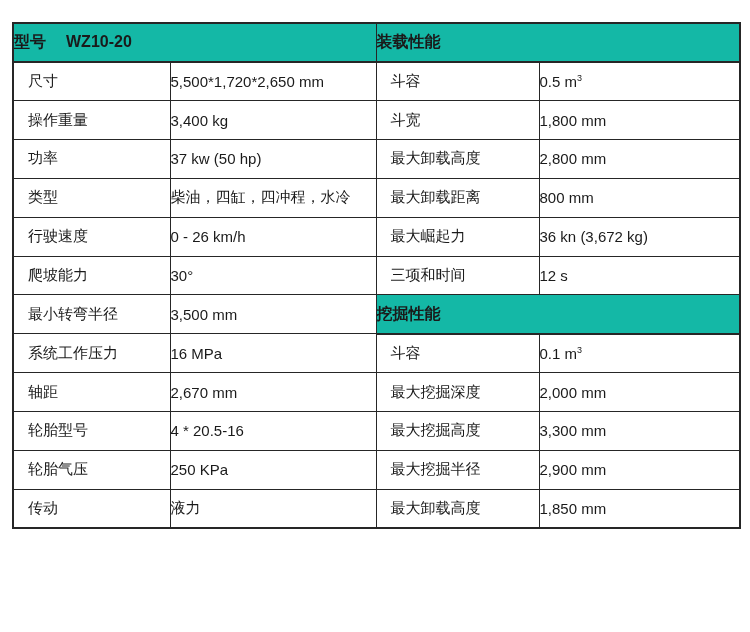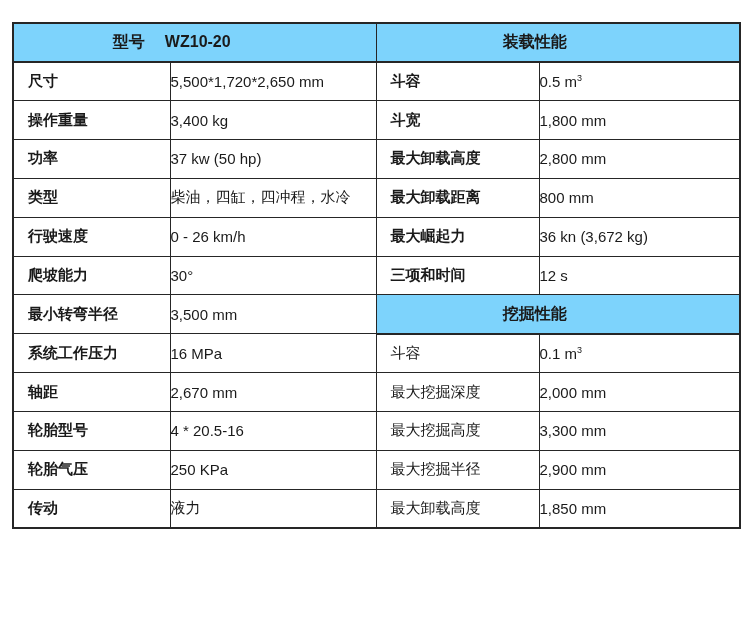--- a/index.html
+++ b/index.html
@@ -34,30 +34,30 @@
   tr { height: 38.85px; }
   td {
     border: 1px solid #262626;
     vertical-align: middle;
     font-size: 15px;
     padding: 0;
     overflow: hidden;
     white-space: nowrap;
   }
   td.section-header {
-    background: #7dd3fc;
+    background: #14b8a6;
     font-weight: bold;
     font-size: 16px;
-    text-align: center;
+    text-align: left;
     padding-right: 46px;
     border-bottom: 2px solid #262626;
   }
   td.section-header .model-gap { margin-left: 20px; }
   td.label {
-    font-weight: bold;
+    font-weight: normal;
     padding-left: 14px;
   }
   td.label.reg {
     font-weight: normal;
   }
   td.value {
   }
   td.value sup {
     font-size: 9px;
     vertical-align: super;

